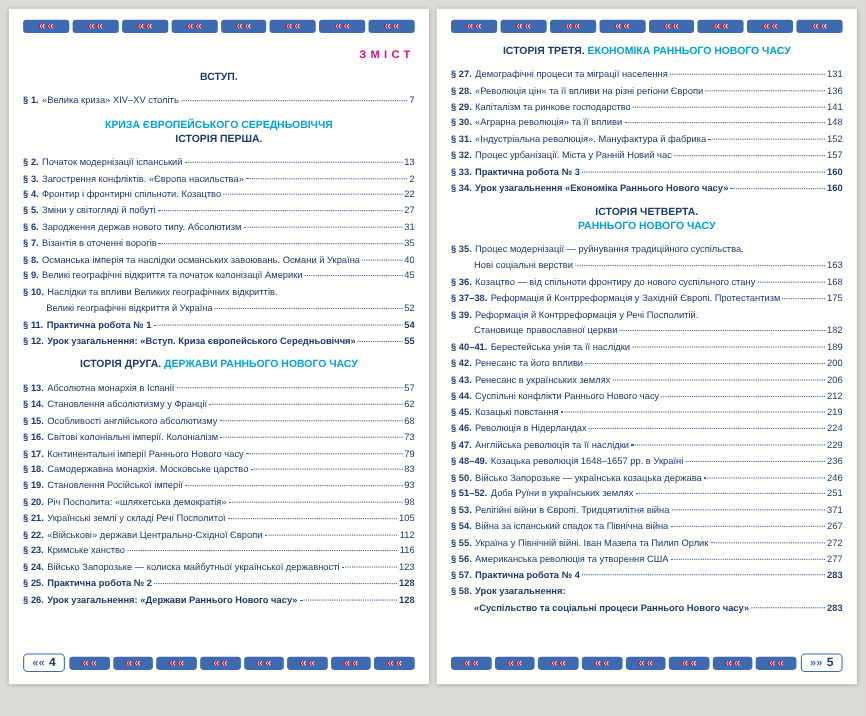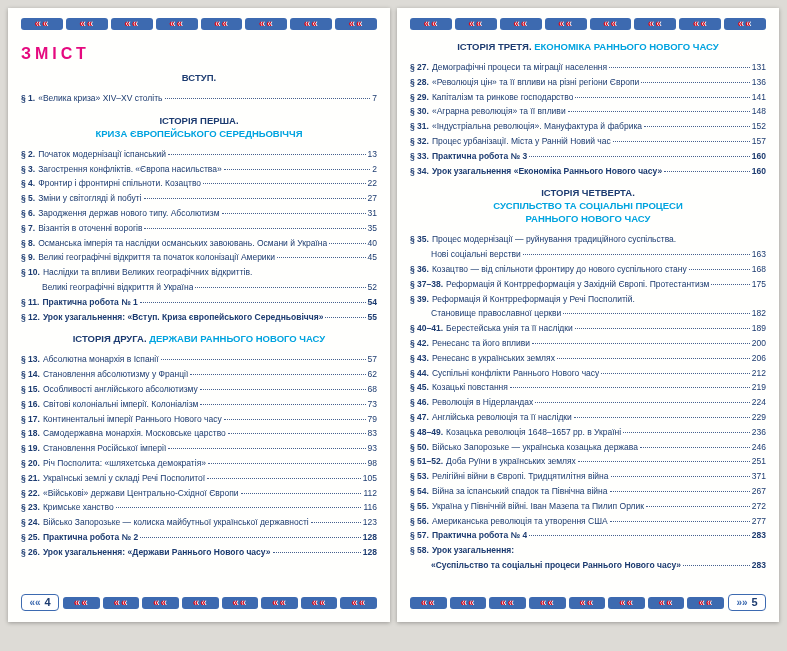--- a/index.html
+++ b/index.html
@@ -23,22 +23,22 @@
   .rib-seg {
     flex: 1; background: #3d6ab0; border-radius: 3px;
     display: flex; align-items: center; justify-content: center;
     overflow: hidden;
   }
   .rib-chev {
     color: #e30613; font-weight: bold; font-size: 10px; line-height: 10px;
     letter-spacing: 2px; text-shadow: 1px 0 0 #ffffff;
   }
   .toc-title {
-    text-align: left; color: #e5097f; font-weight: bold;
-    font-size: 16px; letter-spacing: 4px; margin: 15px 0 4px 0;
+    text-align: right; color: #e5097f; font-weight: bold;
+    font-size: 10px; letter-spacing: 4px; margin: 15px 0 4px 0;
   }
   .sections { }
   .sec-head {
     text-align: center; font-weight: bold; font-size: 9.5px;
     line-height: 13px; margin: 8px 0 7px 0;
   }
   .head-label { color: #1c3b70; }
   .head-title { color: #00a3df; }
   .entries { font-size: 8.5px; color: #1c3b70; line-height: 14.8px; }
   .entry-line { display: flex; align-items: baseline; white-space: nowrap; overflow: hidden; }
@@ -110,22 +110,22 @@
             <div class="entry-line">
               <span class="entry-num">§ 1.</span>
               <span class="entry-text">«Велика криза» XIV–XV століть</span>
               <span class="dots"></span>
               <span class="pgnum">7</span>
             </div>
           </div>
         </div>
         <div class="section">
           <div class="sec-head">
+            <div class="head-line head-title">КРИЗА ЄВРОПЕЙСЬКОГО СЕРЕДНЬОВІЧЧЯ</div>
             <div class="head-line head-label">ІСТОРІЯ ПЕРША.</div>
-            <div class="head-line head-title">КРИЗА ЄВРОПЕЙСЬКОГО СЕРЕДНЬОВІЧЧЯ</div>
           </div>
           <div class="entries">
             <div class="entry-line">
               <span class="entry-num">§ 2.</span>
               <span class="entry-text">Початок модернізації іспанський</span>
               <span class="dots"></span>
               <span class="pgnum">13</span>
             </div>
             <div class="entry-line">
               <span class="entry-num">§ 3.</span>
@@ -397,21 +397,20 @@
               <span class="entry-num">§ 34.</span>
               <span class="entry-text">Урок узагальнення «Економіка Раннього Нового часу»</span>
               <span class="dots"></span>
               <span class="pgnum">160</span>
             </div>
           </div>
         </div>
         <div class="section">
           <div class="sec-head">
             <div class="head-line head-label">ІСТОРІЯ ЧЕТВЕРТА.</div>
-            <div class="head-line head-title">СУСПІЛЬСТВО ТА СОЦІАЛЬНІ ПРОЦЕСИ</div>
             <div class="head-line head-title">РАННЬОГО НОВОГО ЧАСУ</div>
           </div>
           <div class="entries">
             <div class="entry-line">
               <span class="entry-num">§ 35.</span>
               <span class="entry-text">Процес модернізації — руйнування традиційного суспільства.</span>
             </div>
             <div class="entry-line cont">
               <span class="entry-text">Нові соціальні верстви</span>
               <span class="dots"></span>

